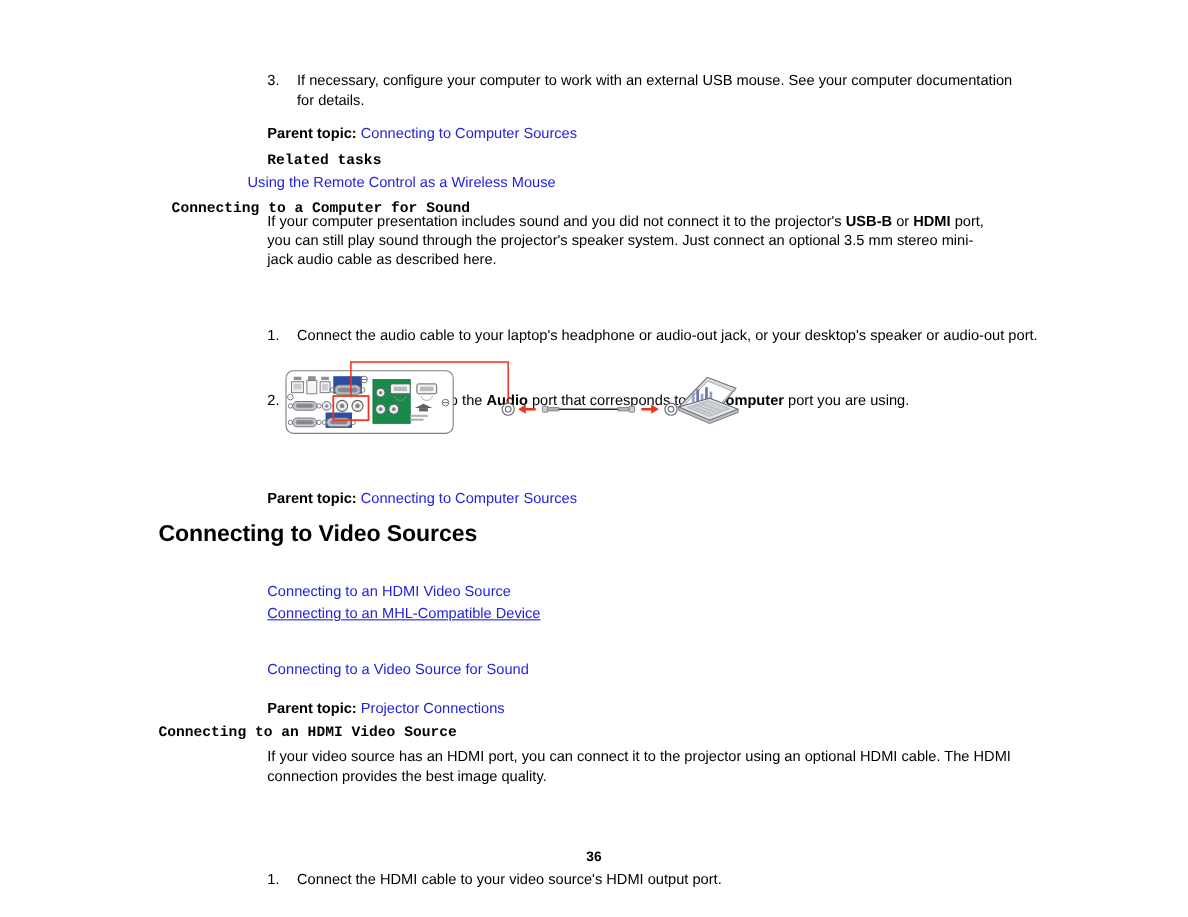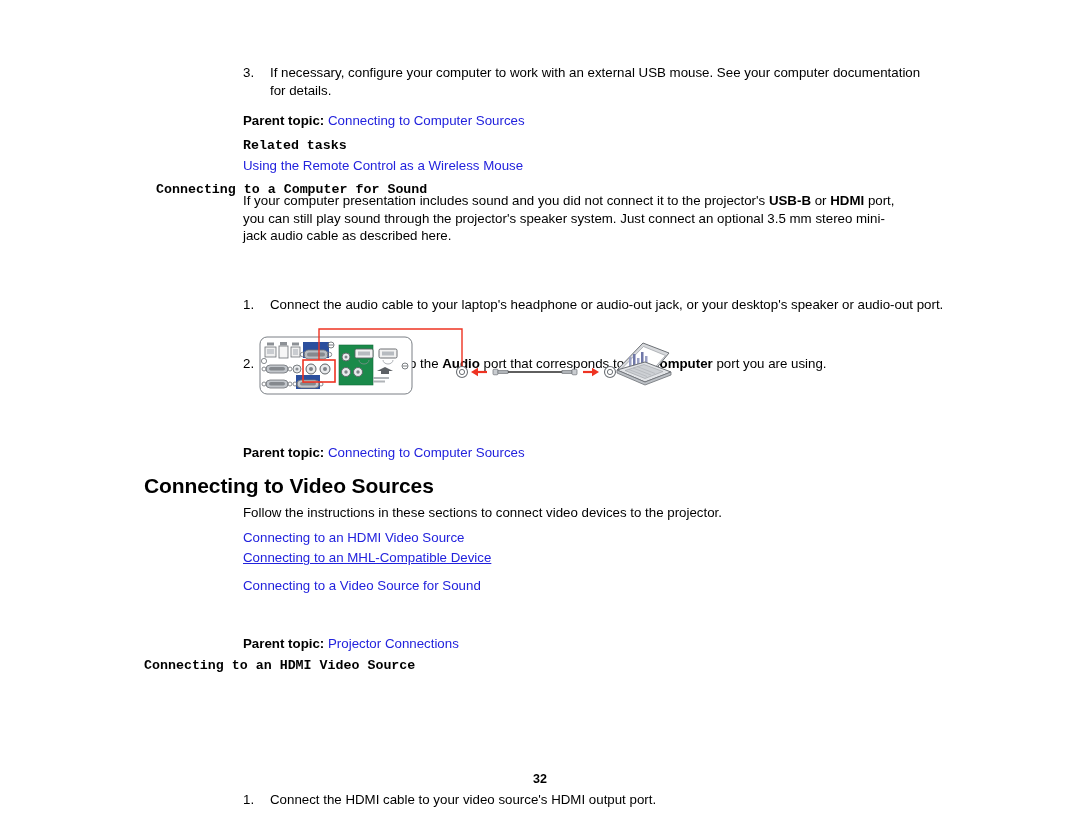--- a/index.html
+++ b/index.html
@@ -98,21 +98,21 @@
     <span class="num">3.</span>
     <span>If necessary, configure your computer to work with an external USB mouse. See your computer documentation for details.</span>
   </div>
 
   <div class="blk body-text" style="left:243px; top:112px;">
     <span class="bold">Parent topic:</span>
     <a href="#" class="link-inline">Connecting to Computer Sources</a>
   </div>
 
   <div class="blk heading-sub" style="left:243px; top:137px;">Related tasks</div>
-  <a href="#" class="blk link" style="left:243px; top:156px;">Using the Remote Control as a Wireless Mouse</a>
+  <a href="#" class="blk link" style="left:225px; top:156px;">Using the Remote Control as a Wireless Mouse</a>
 
   <div class="blk heading-sub" style="left:144px; top:181px;margin-left:12px;">Connecting to a Computer for Sound</div>
 
   <div class="blk body-text" style="left:243px; top:192px; width:665px;">
     <span>If your computer presentation includes sound and you did not connect it to the projector's </span><span class="bold">USB-B</span><span> or </span><span class="bold">HDMI</span><span> port, you can still play sound through the projector's speaker system. Just connect an optional 3.5 mm stereo mini-jack audio cable as described here.</span>
   </div>
 
   <div class="blk li body-text" style="left:243px; top:261px; width:675px;">
     <span class="num">1.</span>
     <span>Connect the audio cable to your laptop's headphone or audio-out jack, or your desktop's speaker or audio-out port.</span>
@@ -266,34 +266,34 @@
     </svg>
   </div>
 
   <div class="blk body-text" style="left:243px; top:444px;">
     <span class="bold">Parent topic:</span>
     <a href="#" class="link-inline">Connecting to Computer Sources</a>
   </div>
 
   <div class="blk heading-main" style="left:144px; top:475px;">Connecting to Video Sources</div>
 
-  <div class="blk body-text" style="left:243px; top:504px; width:680px;">Follow the instructions in these sections to connect video devices to the projector.</div>
 
   <a href="#" class="blk link" style="left:243px; top:528px;">Connecting to an HDMI Video Source</a>
   <a href="#" class="blk link" style="left:243px; top:548px;text-decoration:underline;">Connecting to an MHL-Compatible Device</a>
-  <a href="#" class="blk link" style="left:243px; top:576px;">Connecting to a Video Source for Sound</a>
+  <a href="#" class="blk link" style="left:243px; top:599px;">Connecting to a Video Source for Sound</a>
 
   <div class="blk body-text" style="left:243px; top:635px;">
     <span class="bold">Parent topic:</span>
     <a href="#" class="link-inline">Projector Connections</a>
   </div>
 
   <div class="blk heading-sub" style="left:144px; top:657px;">Connecting to an HDMI Video Source</div>
 
+  <div class="blk body-text" style="left:243px; top:679px; width:690px;">If your video source has an HDMI port, you can connect it to the projector using an optional HDMI cable. The HDMI connection provides the best image quality.</div>
 
   <div class="blk li body-text" style="left:243px; top:721px; width:675px;">
     <span class="num">1.</span>
     <span>Connect the HDMI cable to your video source's HDMI output port.</span>
   </div>
 
-  <div class="page-num" style="top:772px;">32</div>
+  <div class="page-num" style="top:772px;">36</div>
 
 </div>
 
 </body></html>

